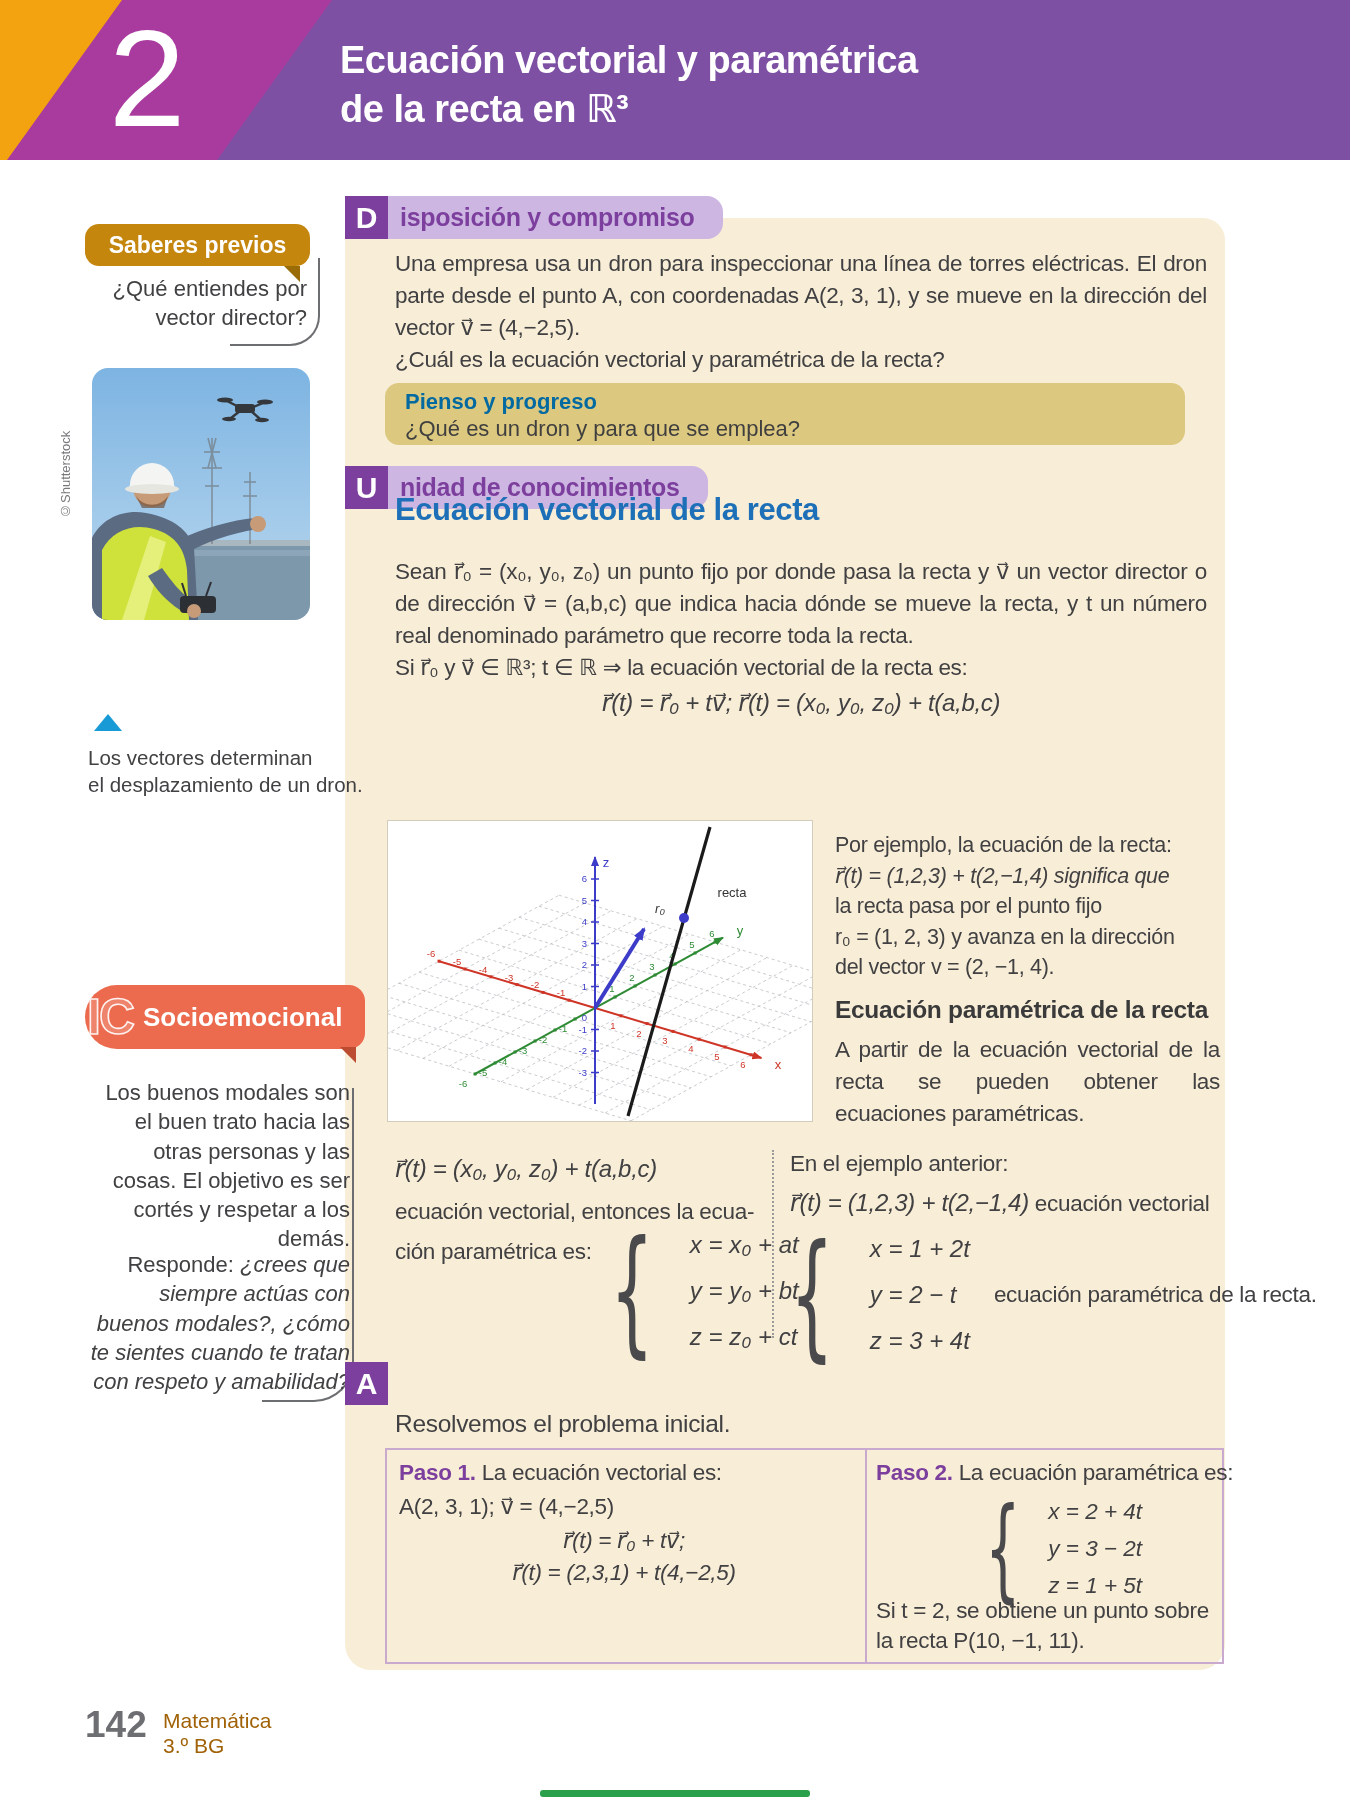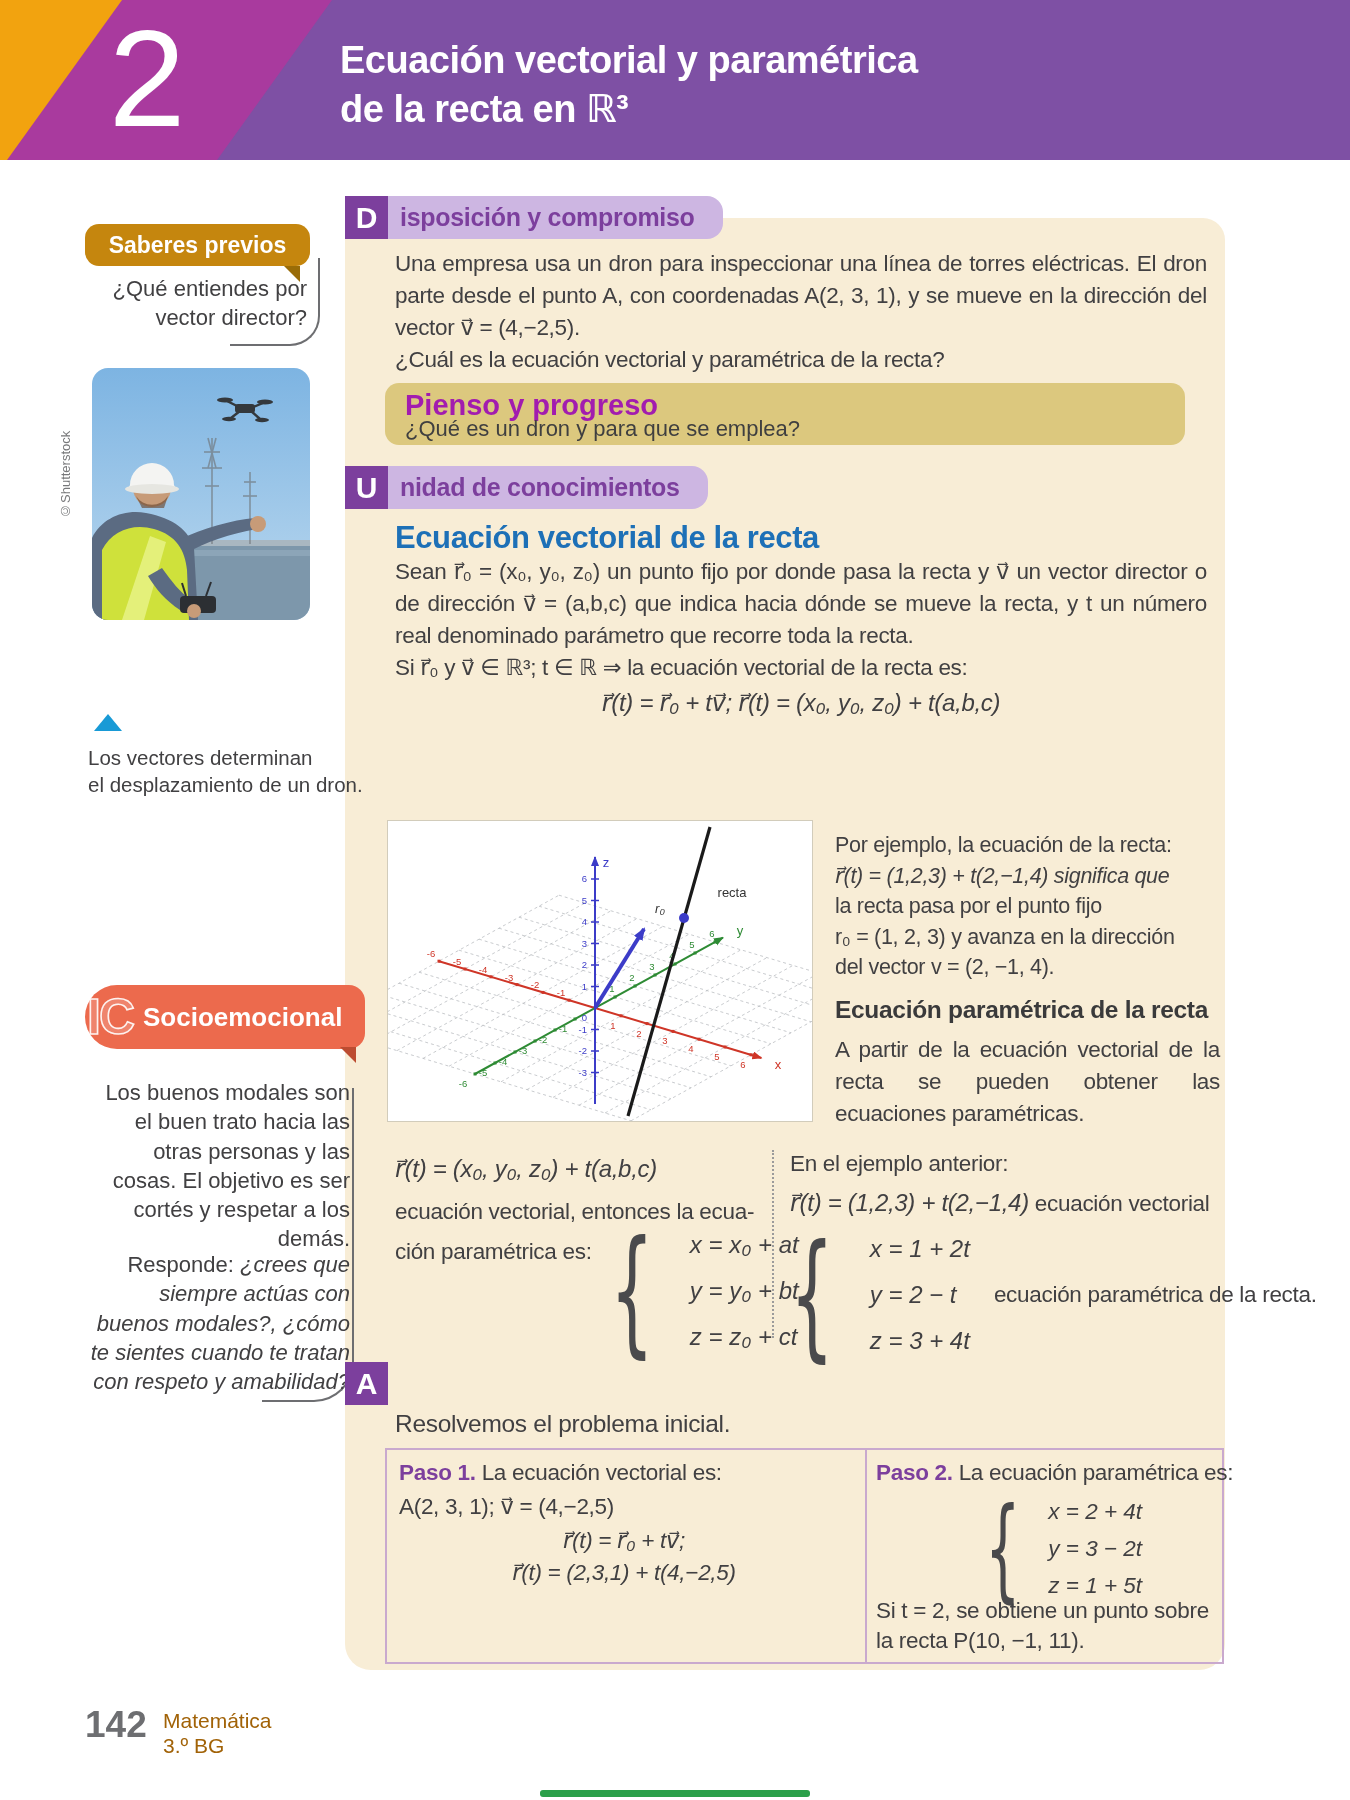--- a/index.html
+++ b/index.html
@@ -45,23 +45,23 @@
   .panel{left:345px;top:218px;width:880px;height:1452px;background:#f8edd6;border-radius:0 22px 26px 26px;}
   .sec{display:flex;align-items:stretch;height:43px;}
   .sec-letter{width:43px;background:#7c3f9d;color:#fff;font-weight:700;font-size:30px;
               display:flex;align-items:center;justify-content:center;}
   .sec-pill{background:#cdb6e2;color:#7c3f9d;font-weight:700;font-size:25px;display:flex;align-items:center;
             padding:0 28px 0 12px;border-radius:0 16px 16px 0;letter-spacing:-0.3px;}
   .body-t{font-size:22.5px;line-height:1.42;letter-spacing:-0.3px;color:#414042;}
   .just{text-align:justify;}
   .math{font-style:italic;}
   .pienso{left:385px;top:383px;width:800px;height:62px;background:#dcc87e;border-radius:14px;}
-  .pienso-title{left:405px;top:389px;font-weight:700;color:#a21caf;font-size:29px;}
+  .pienso-title{left:405px;top:389px;font-weight:700;color:#0369a1;font-size:22px;}
   .pienso-q{left:405px;top:416px;font-size:22px;color:#3f3f40;}
-  .h-blue{left:395px;top:520px;font-size:31px;font-weight:700;color:#1d70b7;letter-spacing:-0.4px;}
+  .h-blue{left:395px;top:492px;font-size:31px;font-weight:700;color:#1d70b7;letter-spacing:-0.4px;}
   .graph{left:387px;top:820px;width:424px;height:300px;background:#fff;border:1px solid #d2ccbb;}
   .vdots{left:772px;top:1150px;height:188px;border-left:2px dotted #9b9b9b;width:0;}
   .system{display:flex;align-items:center;}
   .brace{font-family:"DejaVu Sans",sans-serif;color:#4a4a4c;line-height:1;transform:scaleX(0.5);
          transform-origin:left center;font-weight:400;margin-right:-8px;}
   .rows div{white-space:nowrap;}
   .paso-box{left:385px;top:1448px;width:835px;height:212px;border:2px solid #c9a9ce;background:transparent;}
   .paso-div{left:865px;top:1448px;height:216px;border-left:2px solid #c9a9ce;width:0;}
   .paso-label{color:#7c3f9d;font-weight:700;}
   .paso-t{font-size:22.5px;line-height:1.32;letter-spacing:-0.3px;color:#414042;}

